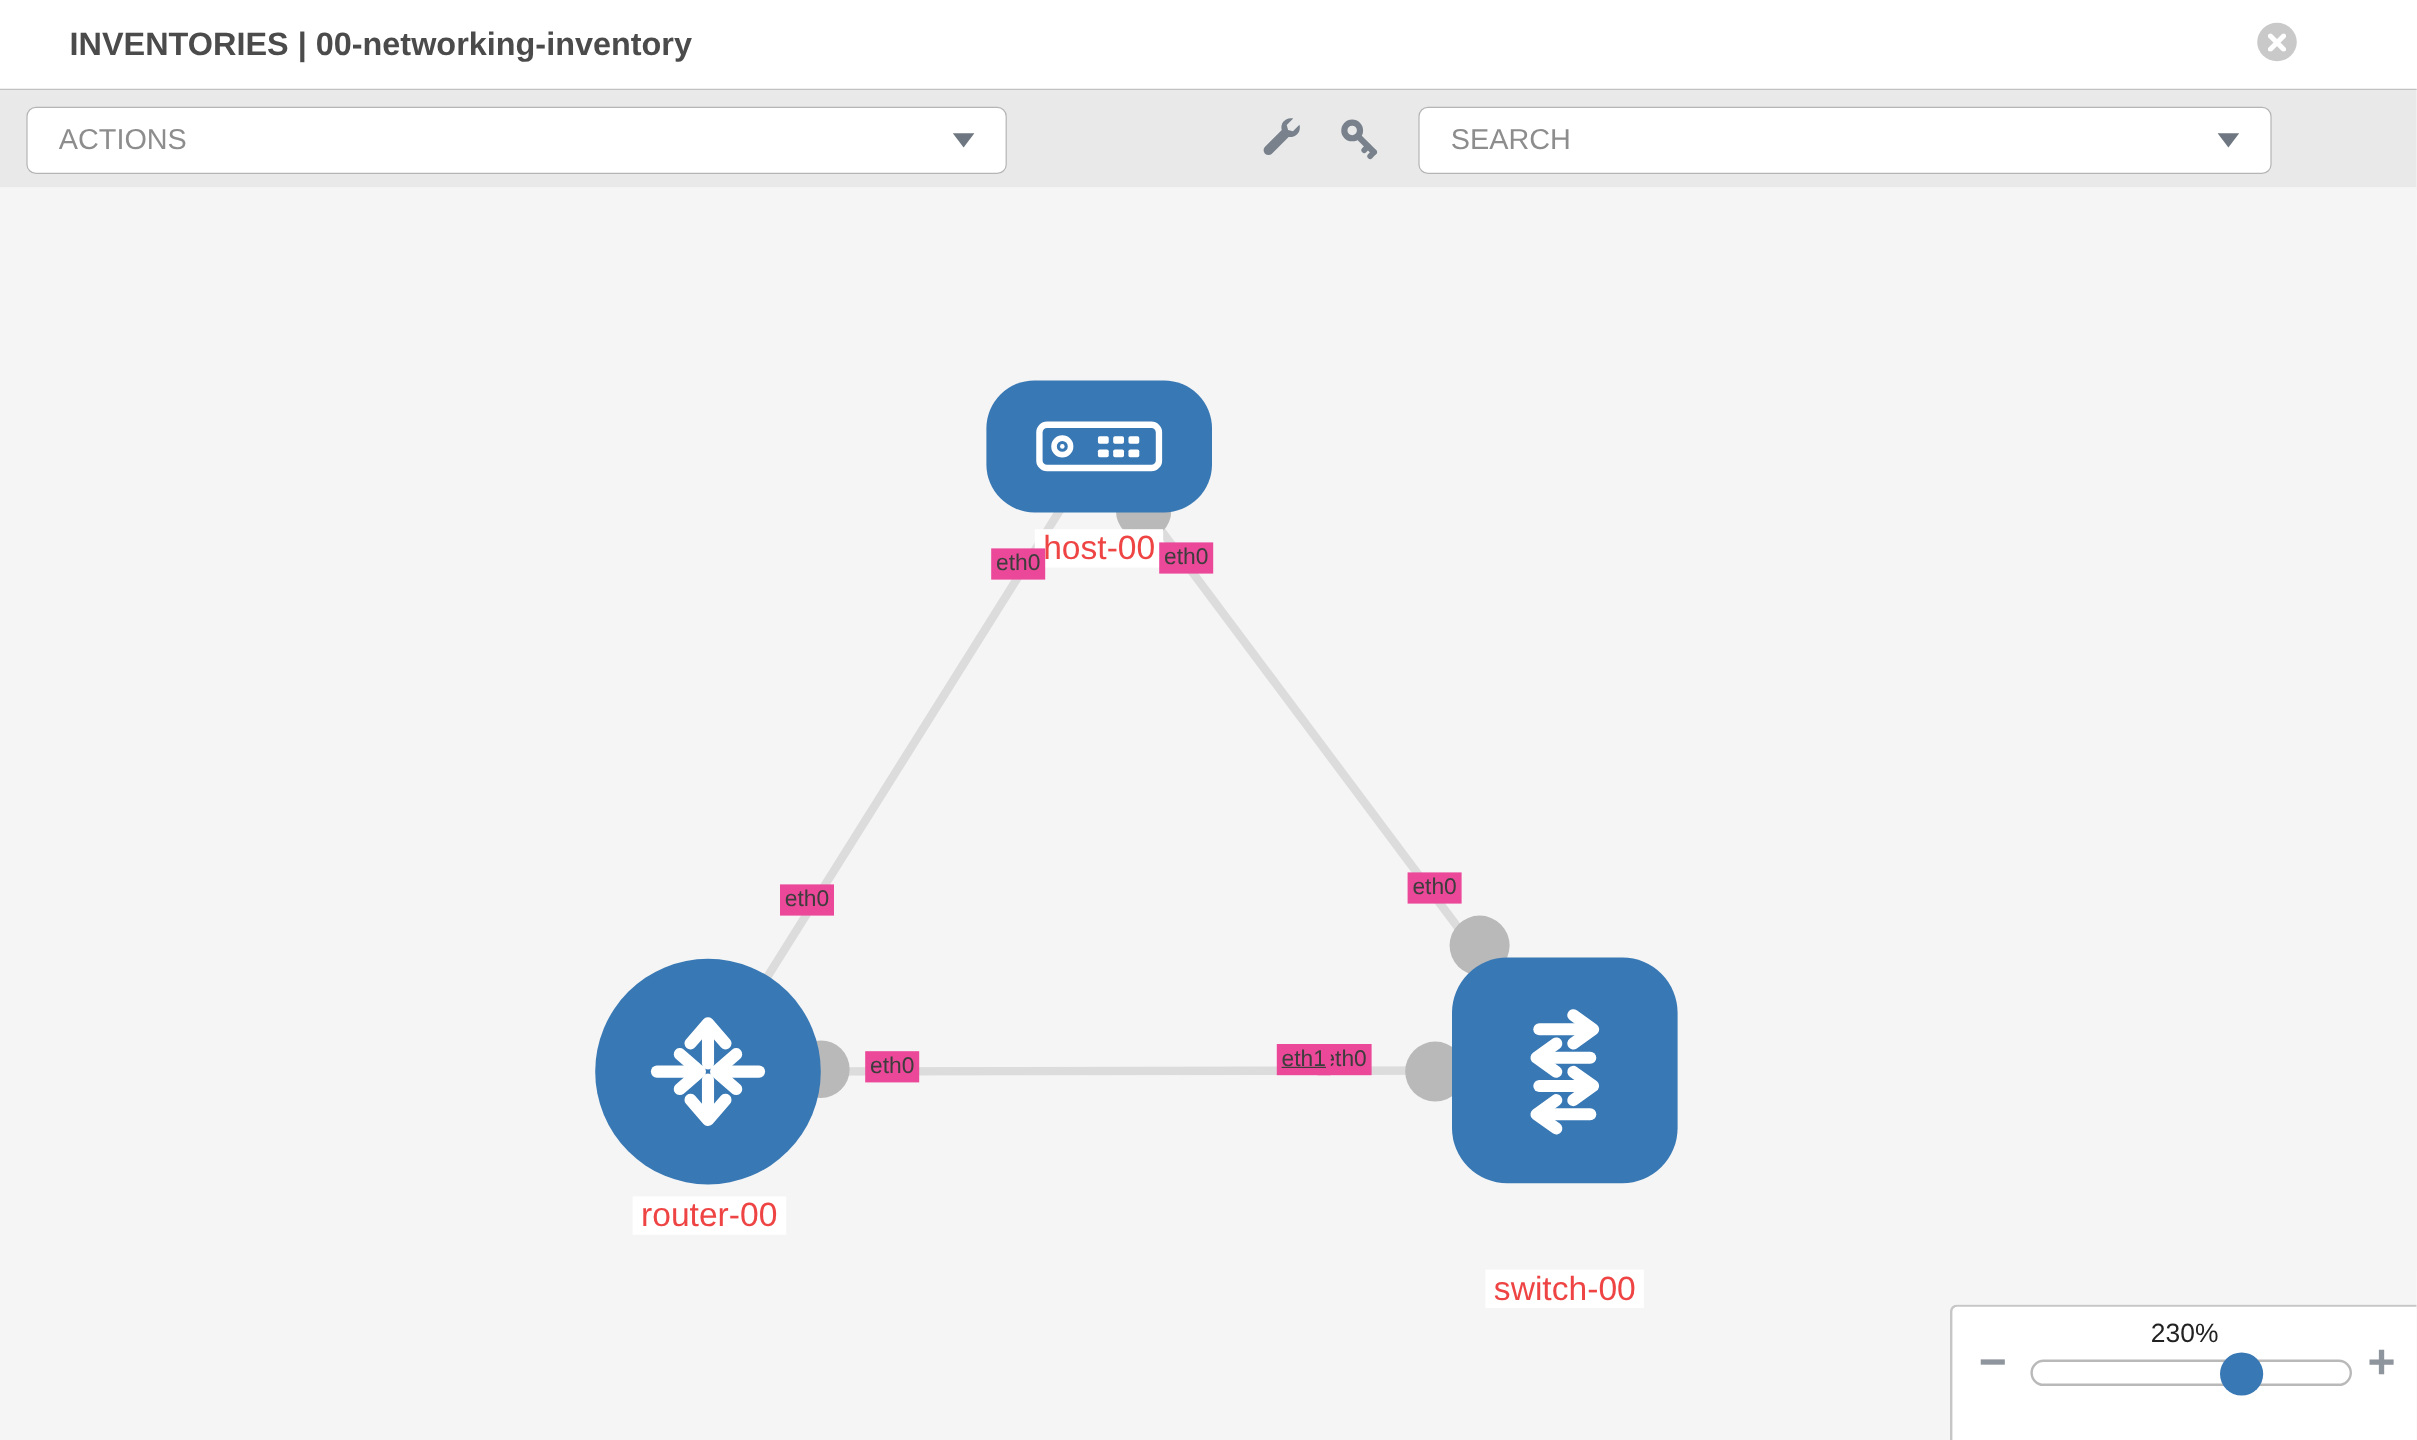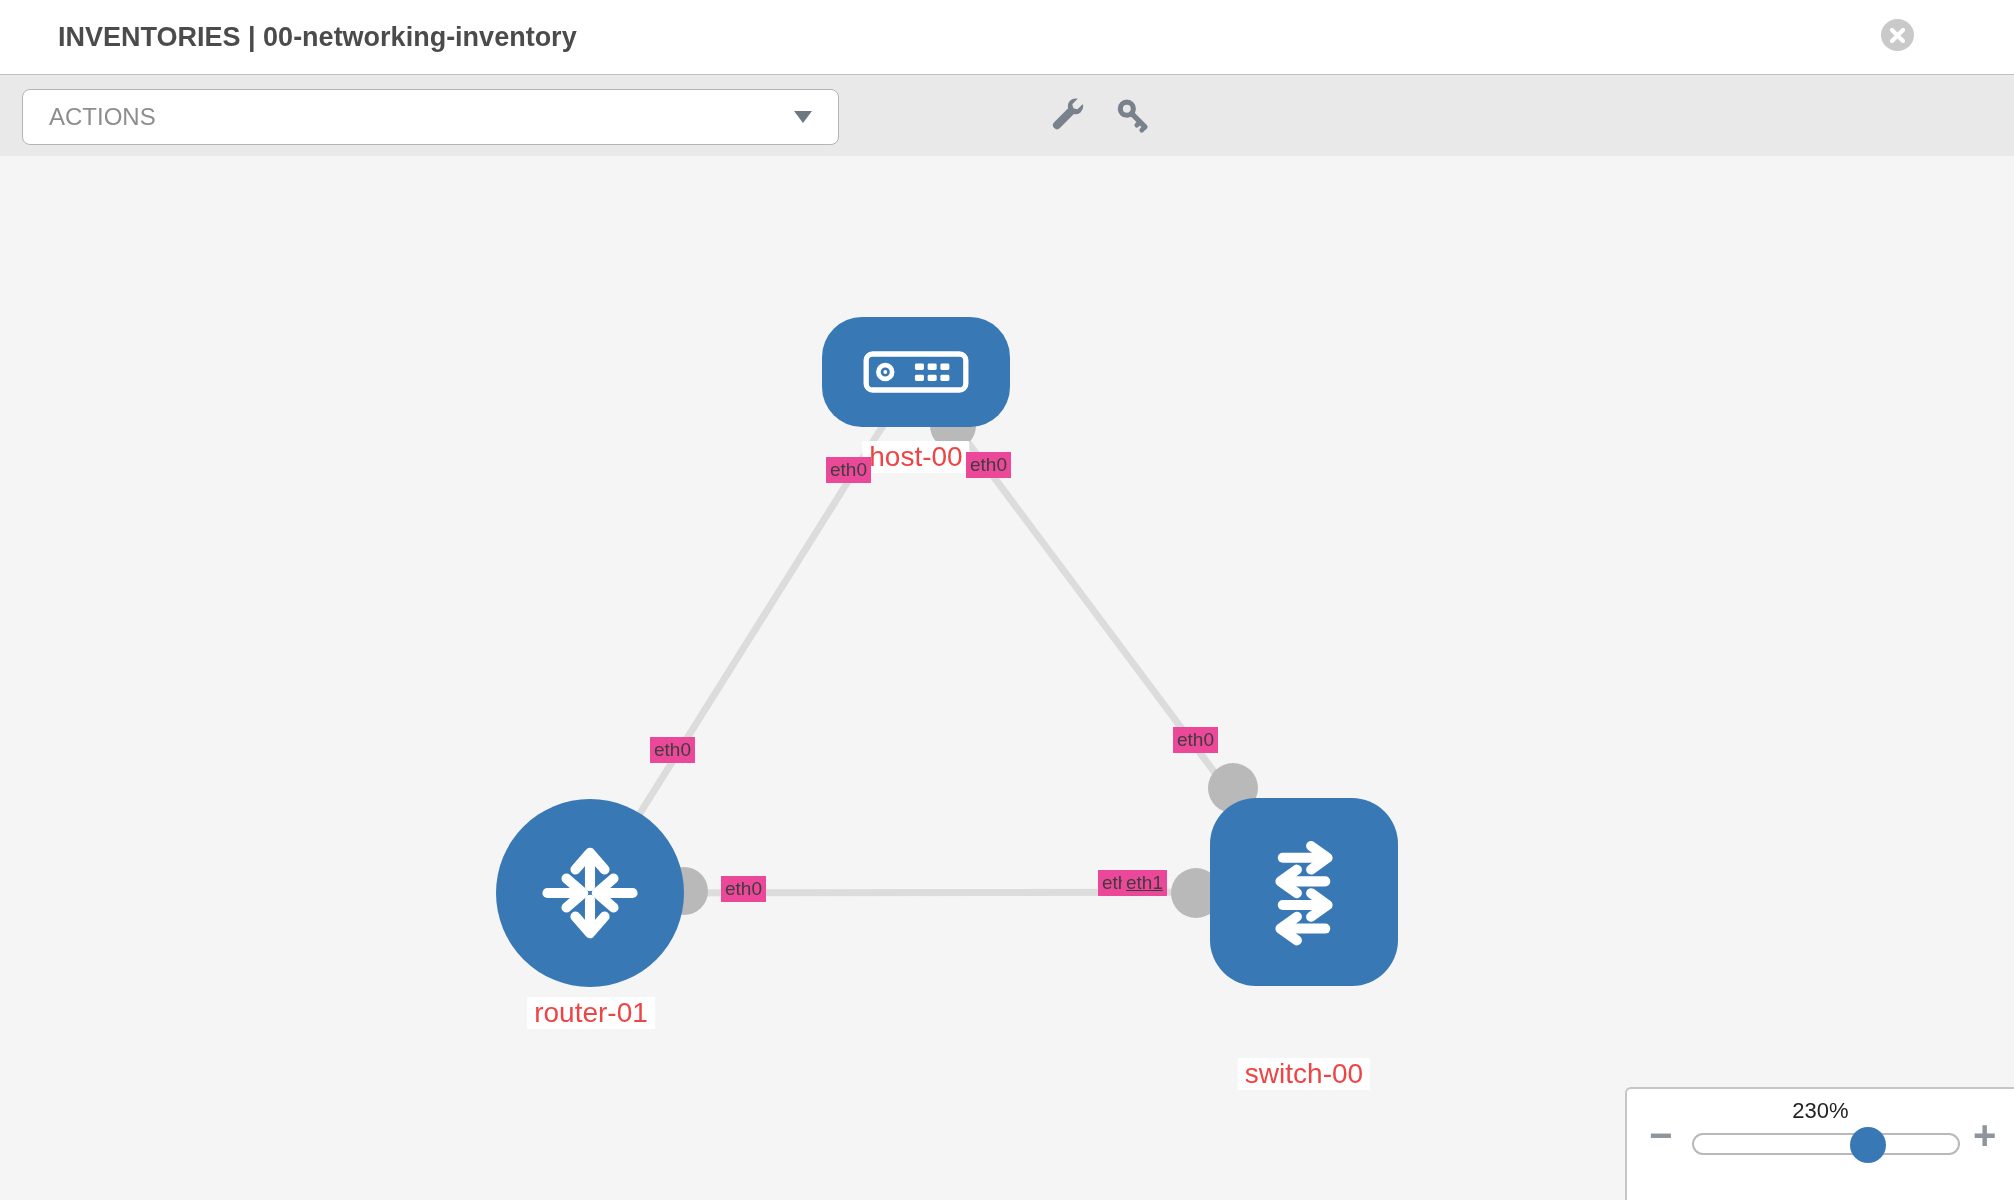--- a/index.html
+++ b/index.html
@@ -51,21 +51,21 @@
   .label-switch { left:1304px; top:890px;margin-top:12px; }
 
   .if-chip { position:absolute; background:#ec4899; color:#3d3d3d; font-size:19px;
              line-height:24px; padding:1px 4px; white-space:nowrap; }
   .chip-host-left    { left:826px;  top:301px; }
   .chip-host-right   { left:966px;  top:296px; }
   .chip-l1-router    { left:650px;  top:581px; }
   .chip-router-right { left:721px;  top:720px; }
   .chip-switch-top   { left:1173px; top:571px; }
   .chip-overlap-hidden { left:1098px; top:714px; z-index:1; }
-  .chip-overlap-top    { left:1122px; top:714px; z-index:2;text-decoration:underline; }
+  .chip-overlap-top    { left:1064px; top:714px; z-index:2;text-decoration:underline; }
 
   
   .zoom-panel { position:absolute; left:1625px; top:931px; width:389px; height:113px;
                 background:#fff; border-left:2px solid #c6c6c6; border-top:2px solid #c6c6c6;
                 border-top-left-radius:6px; }
   .zoom-level { position:absolute; left:0; right:0; top:9px; text-align:center;
                 font-size:22px; color:#222; }
   .zoom-minus, .zoom-plus { position:absolute; top:26px; background:none; border:none;
                 font-size:40px; font-weight:bold; color:#8e959d; cursor:pointer;
                 line-height:1; padding:0; }
@@ -112,20 +112,24 @@
         <g stroke="#79828c" fill="none" stroke-linecap="round">
           <circle cx="10.5" cy="9.5" r="5.8" stroke-width="4.6"></circle>
           <path d="M14.7 13.7 L26.6 25.6" stroke-width="4.6"></path>
           <path d="M22.2 21.2 L19.4 24.2" stroke-width="4.2"></path>
           <path d="M26.6 25.6 L23.8 28.6" stroke-width="4.2"></path>
         </g>
       </svg>
     </span>
   </button>
 
+  <div class="select-box search-box">
+    <span class="select-label">SEARCH</span>
+    <span class="caret"></span>
+  </div>
 </div>
 
 <div class="canvas">
 
   <svg class="graph-svg" width="2014" height="1044">
 
     <line x1="916" y1="217" x2="590" y2="737" stroke="#dcdcdc" stroke-width="7"></line>
     <line x1="916" y1="217" x2="1304" y2="736" stroke="#dcdcdc" stroke-width="7"></line>
     <line x1="590" y1="737" x2="1304" y2="736" stroke="#dcdcdc" stroke-width="7"></line>
 
@@ -181,21 +185,21 @@
           <path d="M32 61 H64"></path>
             <path d="M56 51 L70 61 L56 71"></path>
           <path d="M68 81 H36"></path>
             <path d="M44 71 L30 81 L44 91"></path>
         </g>
       </svg>
     </span>
   </div>
 
   <div class="node-label label-host">host-00</div>
-  <div class="node-label label-router">router-01</div>
+  <div class="node-label label-router">router-00</div>
   <div class="node-label label-switch">switch-00</div>
 
   <div class="if-chip chip-host-left">eth0</div>
   <div class="if-chip chip-l1-router">eth0</div>
   <div class="if-chip chip-host-right">eth0</div>
   <div class="if-chip chip-switch-top">eth0</div>
   <div class="if-chip chip-router-right">eth0</div>
   <div class="if-chip chip-overlap-hidden">eth0</div>
   <div class="if-chip chip-overlap-top">eth1</div>
 

